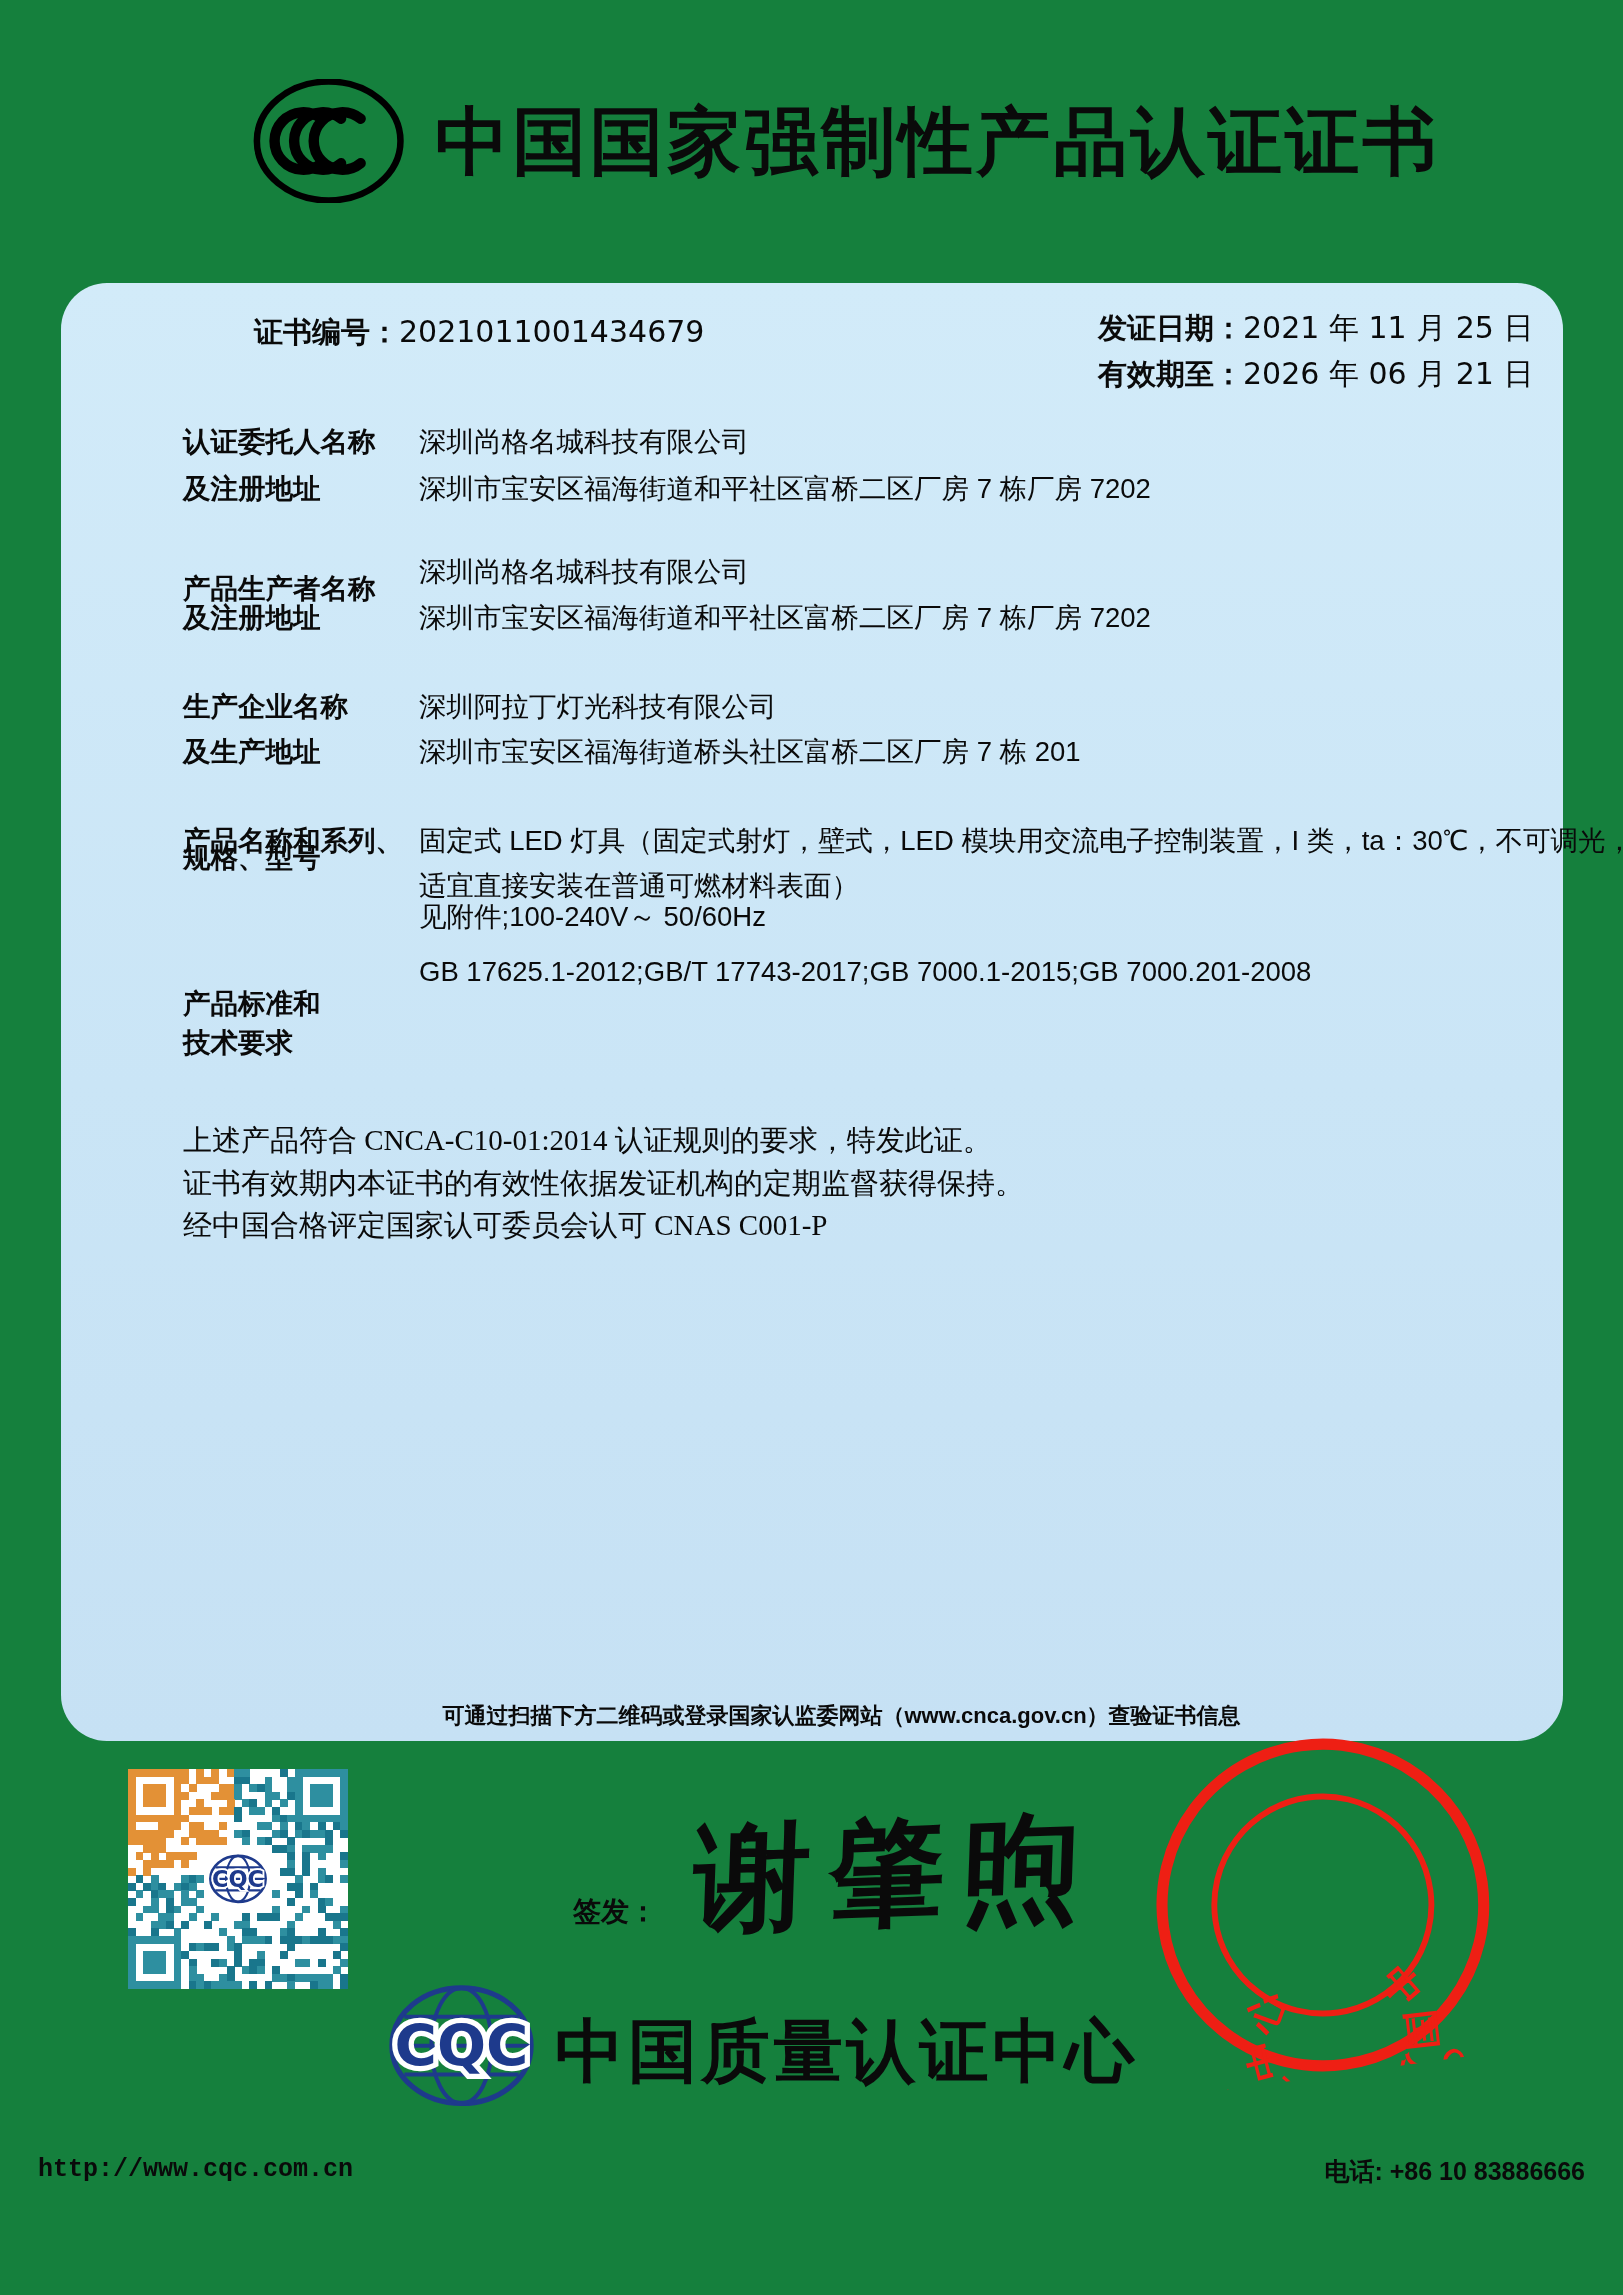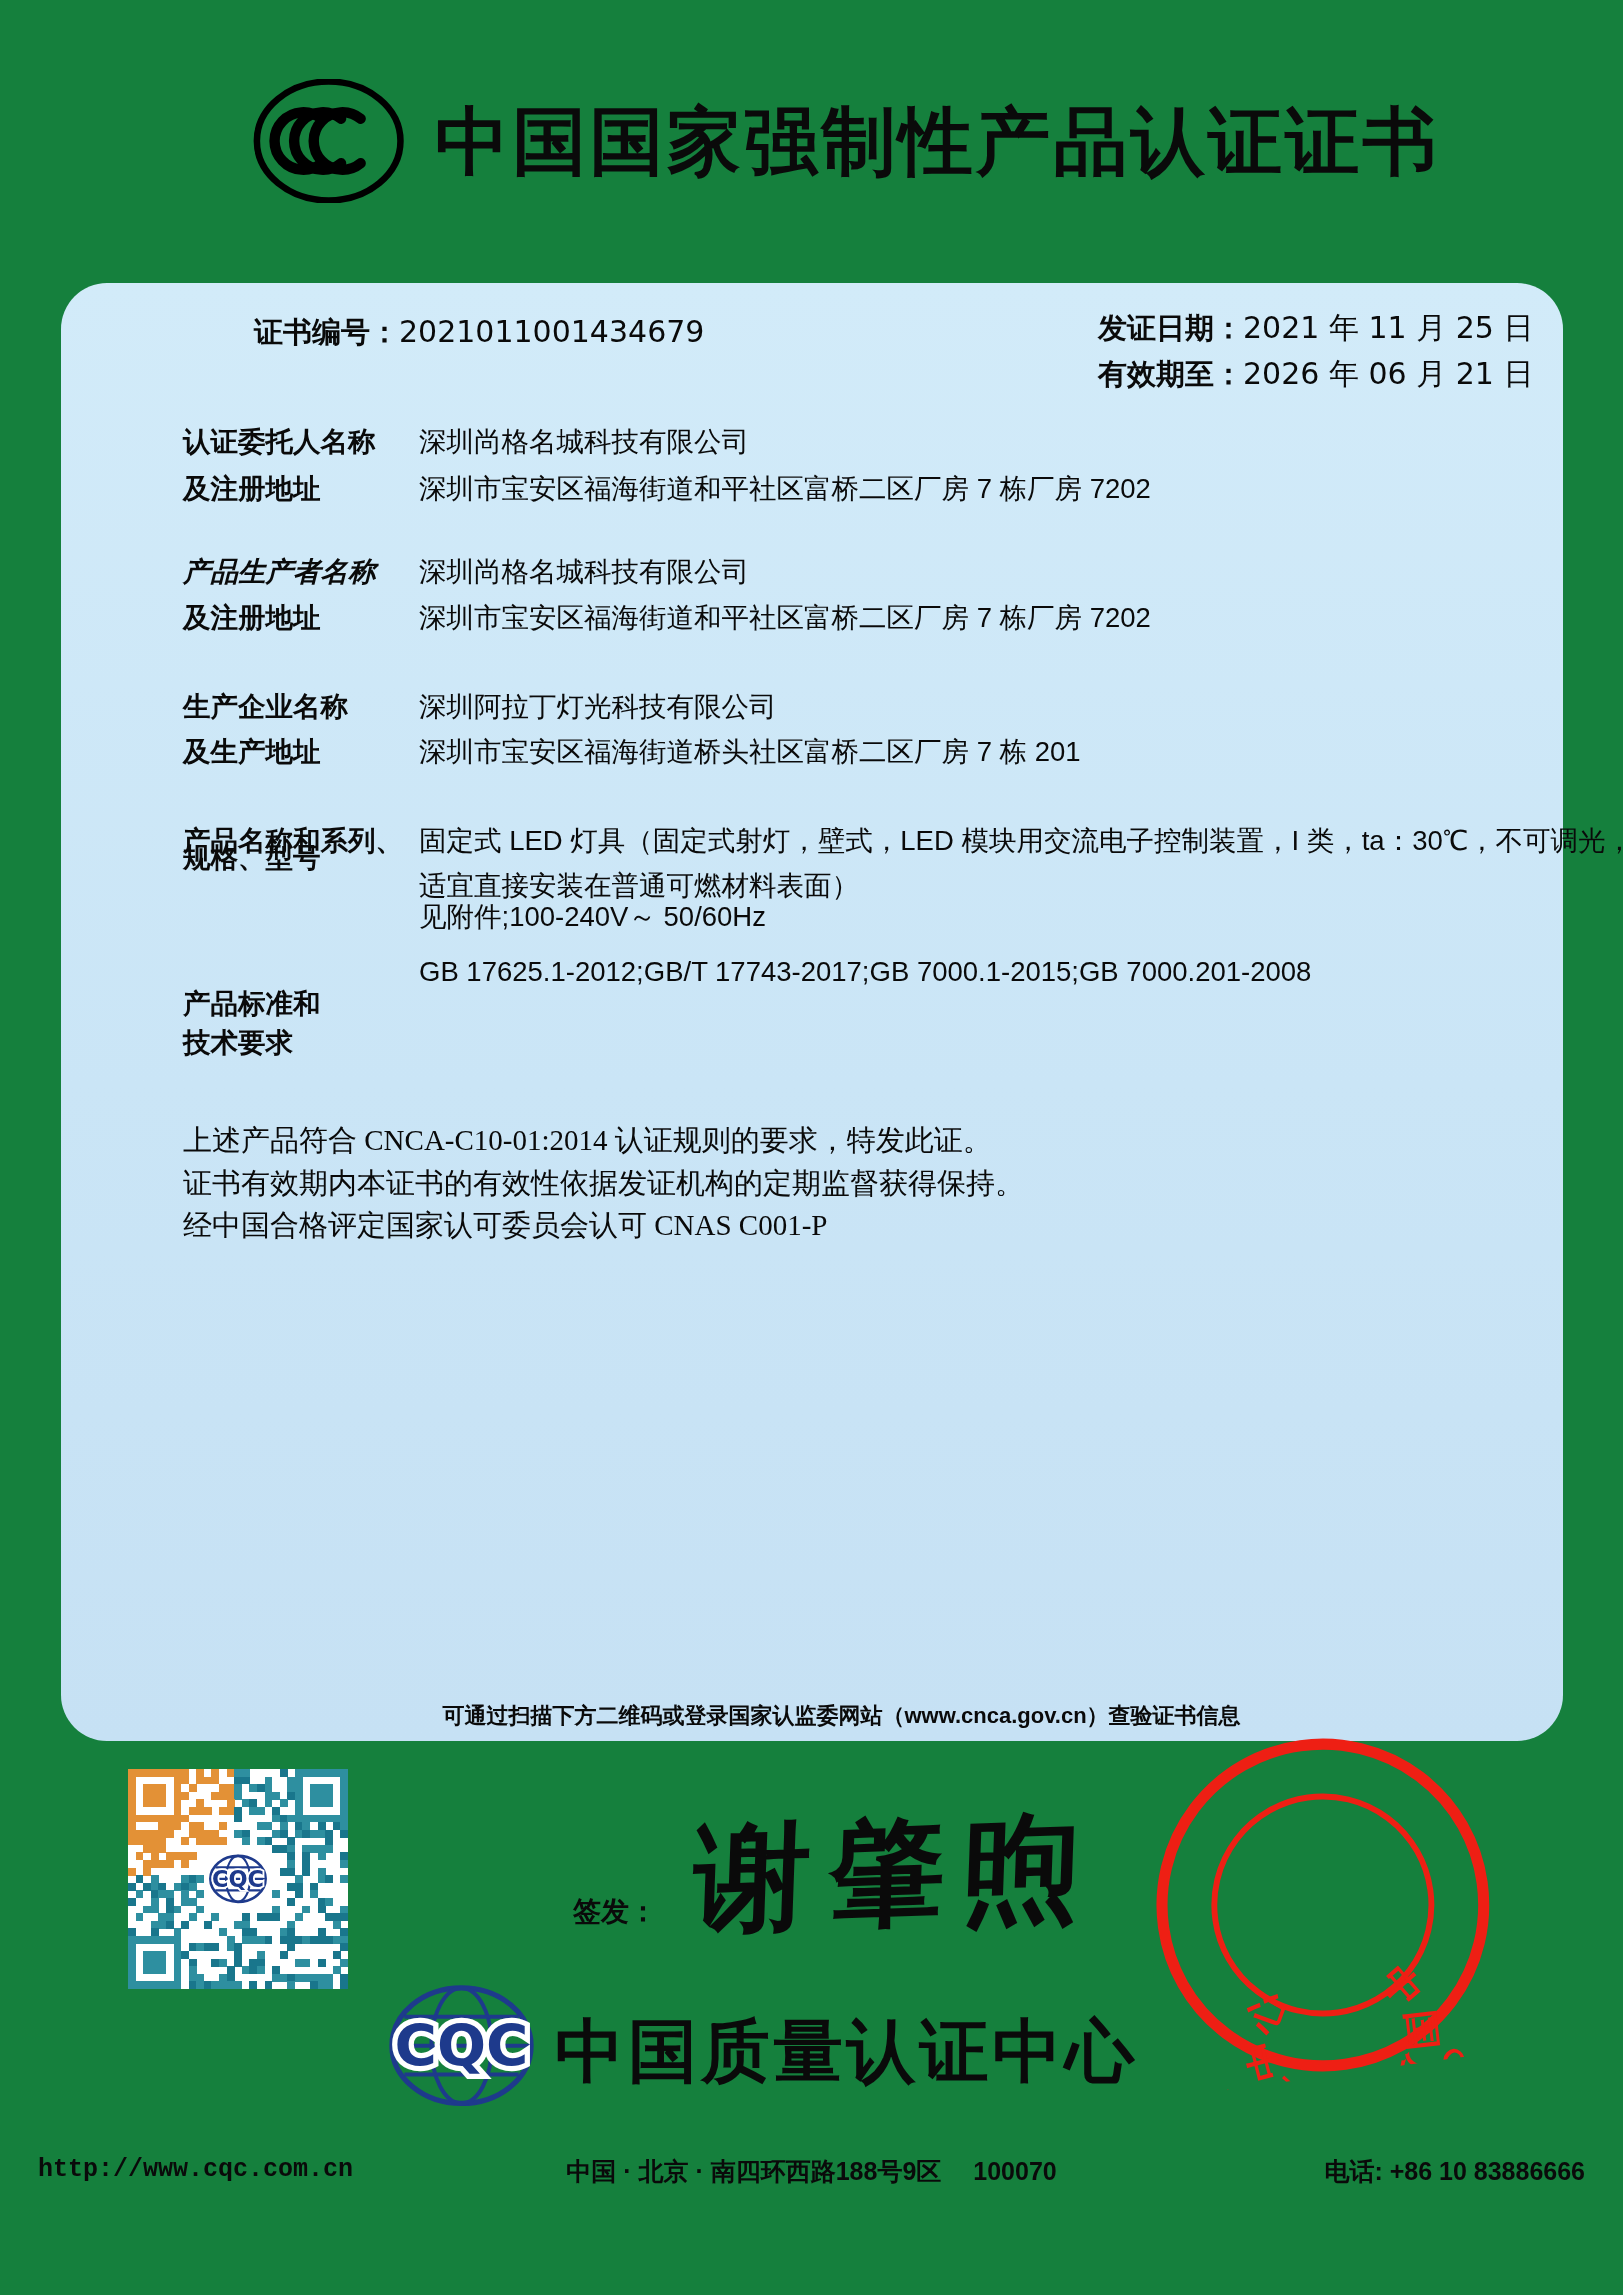--- a/index.html
+++ b/index.html
@@ -69,21 +69,21 @@
   </div>
 
   <div>
     <div class="abs flabel" style="left:183px; top:424px;">认证委托人名称</div>
     <div class="abs flabel" style="left:183px; top:471px;">及注册地址</div>
     <div class="abs fvalue" style="left:419px; top:424px;">深圳尚格名城科技有限公司</div>
     <div class="abs fvalue" style="left:419px; top:471px;">深圳市宝安区福海街道和平社区富桥二区厂房 7 栋厂房 7202</div>
   </div>
 
   <div>
-    <div class="abs flabel" style="left:183px; top:554px;font-style:italic;">产品生产者名称</div>
+    <div class="abs flabel" style="left:183px; top:571px;">产品生产者名称</div>
     <div class="abs flabel" style="left:183px; top:600px;">及注册地址</div>
     <div class="abs fvalue" style="left:419px; top:554px;">深圳尚格名城科技有限公司</div>
     <div class="abs fvalue" style="left:419px; top:600px;">深圳市宝安区福海街道和平社区富桥二区厂房 7 栋厂房 7202</div>
   </div>
 
   <div>
     <div class="abs flabel" style="left:183px; top:689px;">生产企业名称</div>
     <div class="abs flabel" style="left:183px; top:734px;">及生产地址</div>
     <div class="abs fvalue" style="left:419px; top:689px;">深圳阿拉丁灯光科技有限公司</div>
     <div class="abs fvalue" style="left:419px; top:734px;">深圳市宝安区福海街道桥头社区富桥二区厂房 7 栋 201</div>
@@ -536,17 +536,16 @@
       <text font-family="Liberation Sans, sans-serif" font-size="44" font-weight="bold" fill="#ee1f14">
         <textPath href="#arcEn" startOffset="13%" textLength="890" lengthAdjust="spacingAndGlyphs">CHINA  QUALITY   CERTIFICATION   CENTRE</textPath>
       </text>
       <text font-family="Liberation Sans, sans-serif" font-size="56" font-weight="bold" fill="#ee1f14">
         <textPath href="#arcZh" startOffset="11%" textLength="500" lengthAdjust="spacingAndGlyphs">中国质量认证中心</textPath>
       </text>
     </svg>
   </div>
 
   <div class="abs footer mono" style="left:38px; top:2155px;">http://www.cqc.com.cn</div>
-  <div class="abs footer" style="left:0; width:1623px; top:2155px; text-align:center;">中国 · 北京 · 南四环西路188号9区　 100070</div>
   <div class="abs footer" style="right:38px; top:2155px;margin-left:39px;">电话: +86 10 83886666</div>
 
 </div>
 
 
 </body></html>

